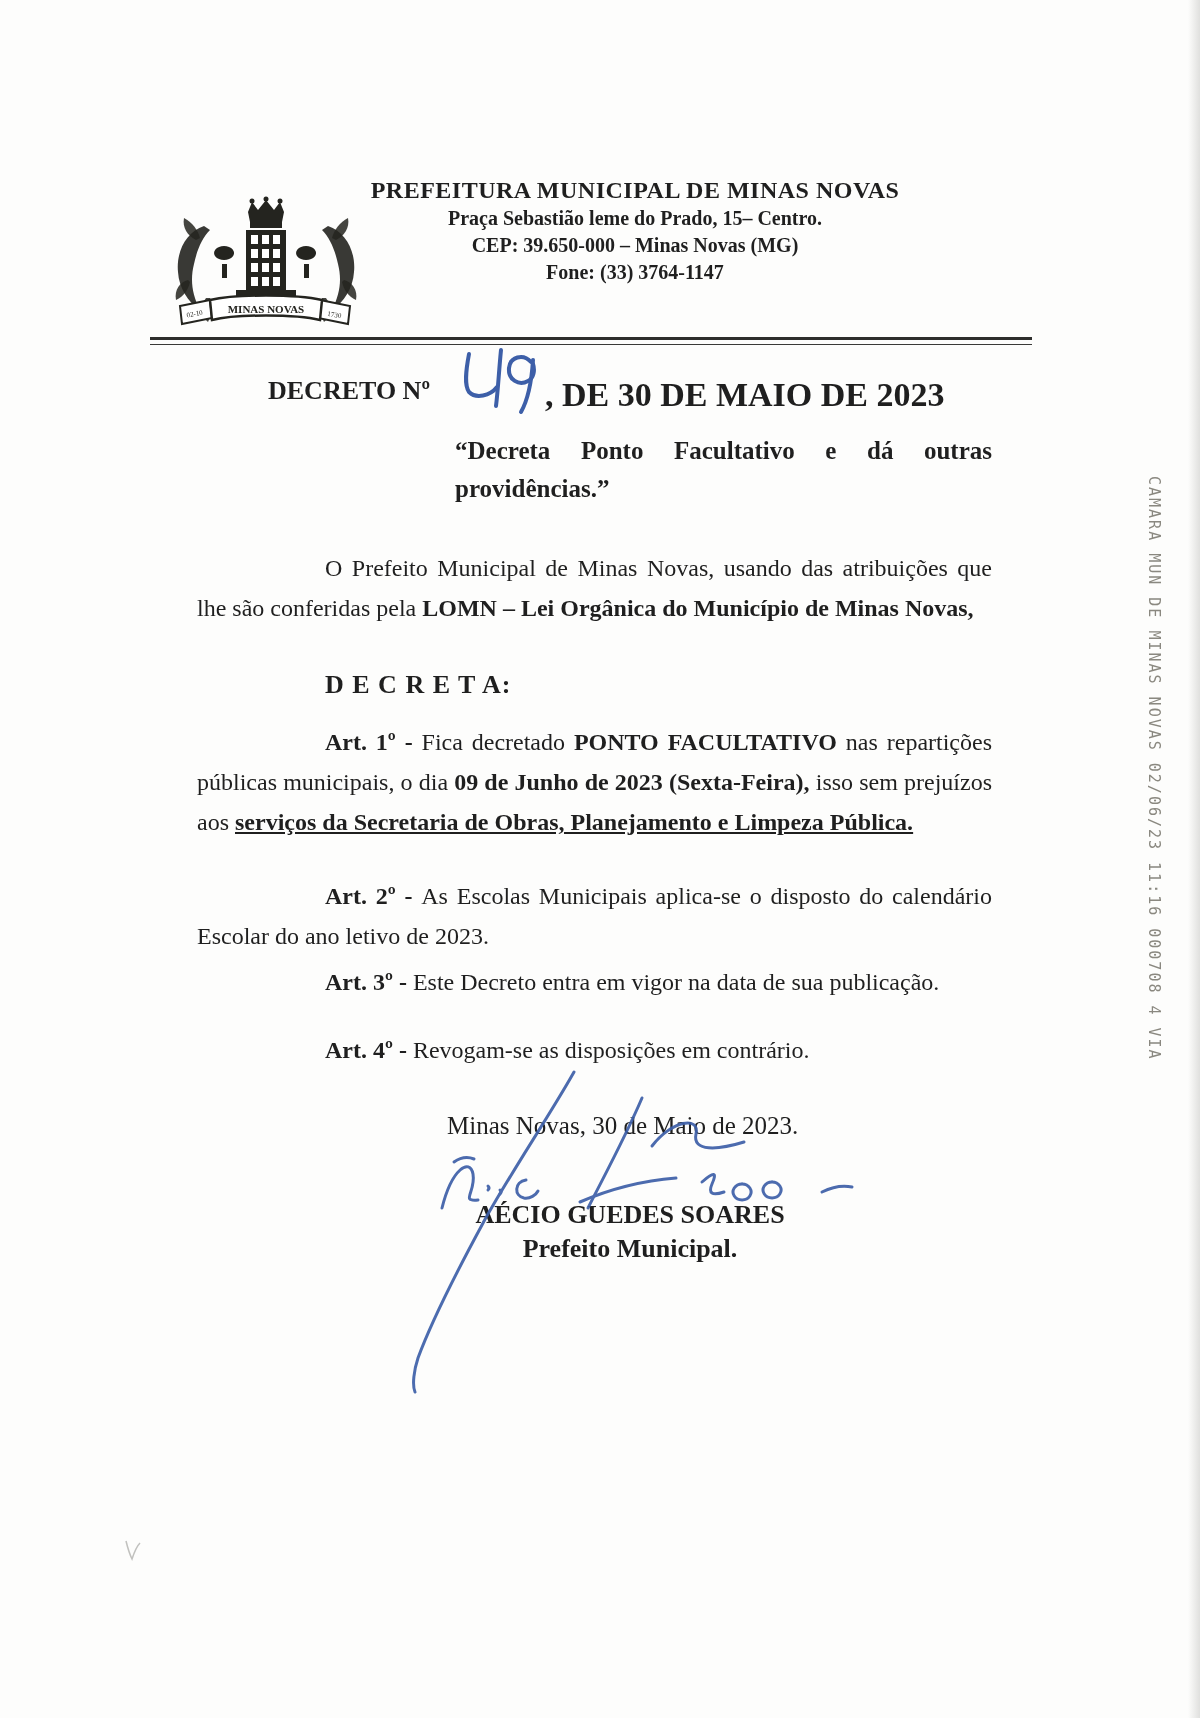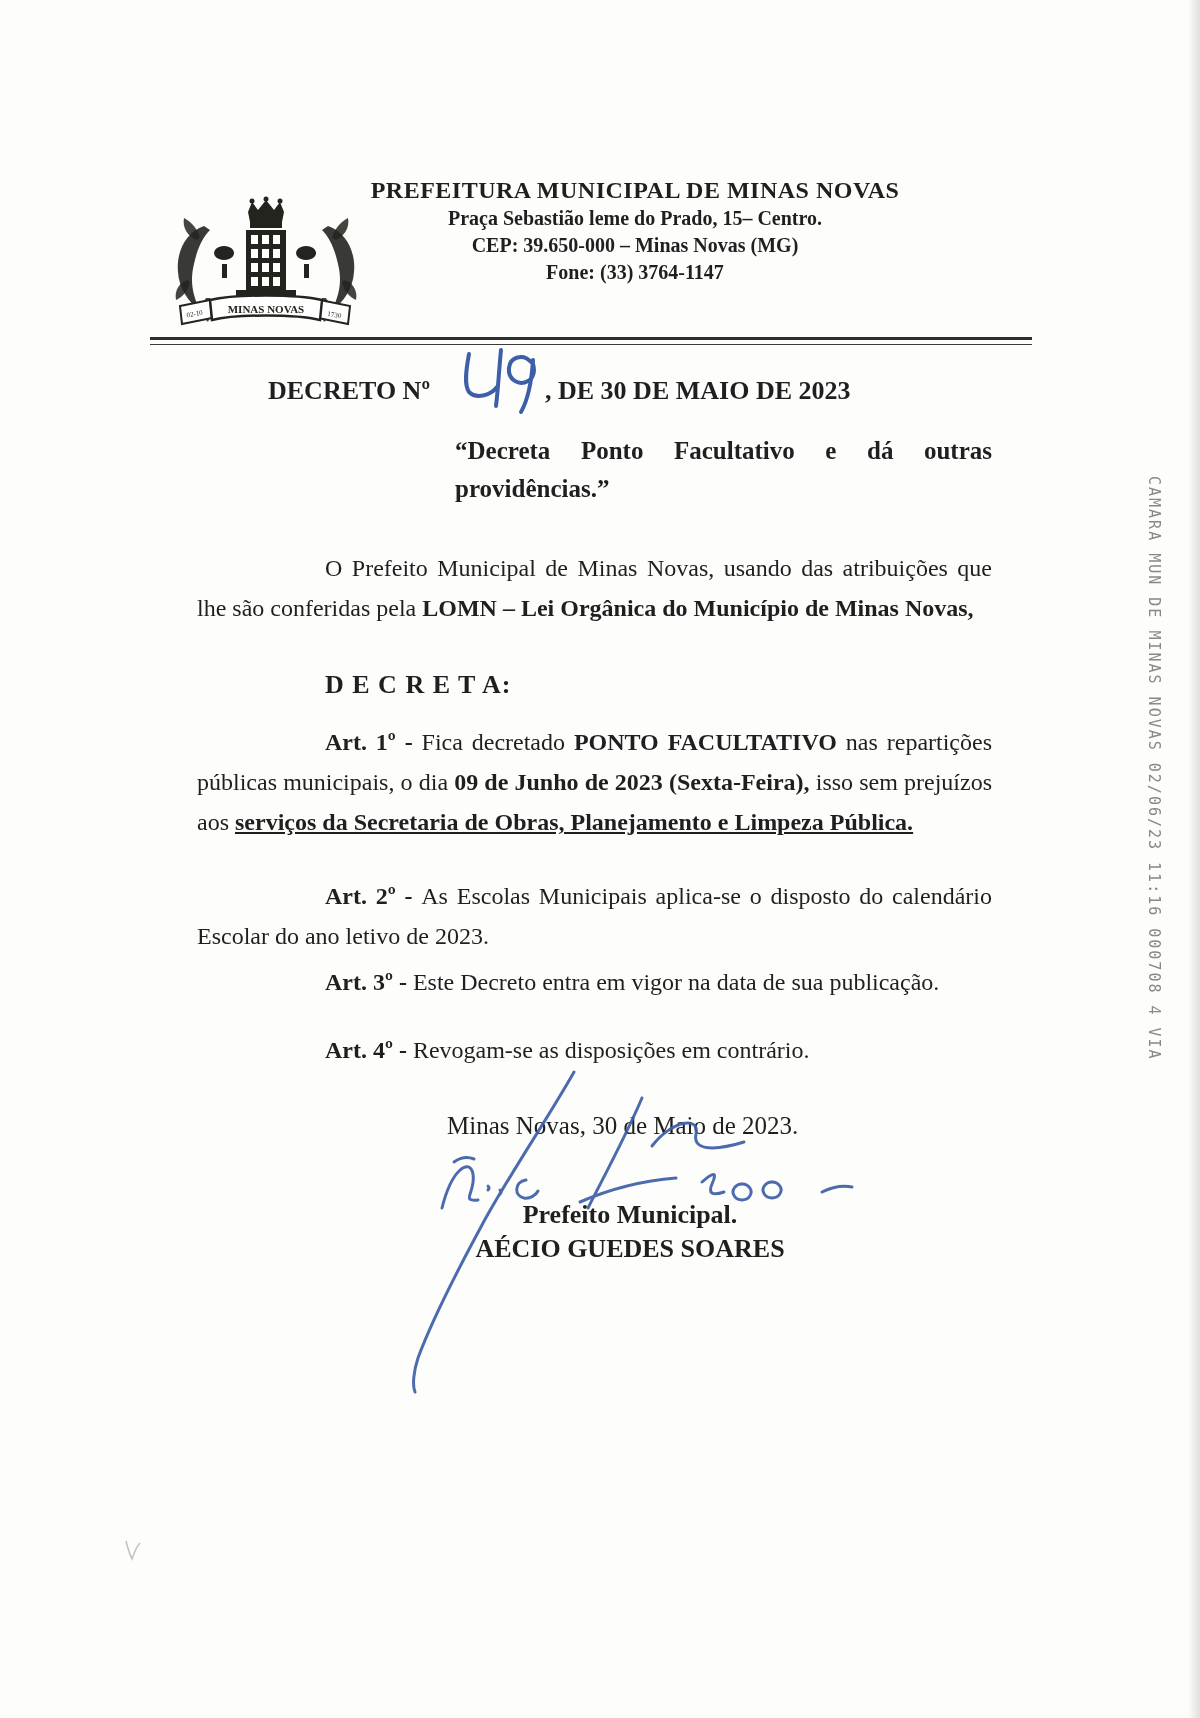--- a/index.html
+++ b/index.html
@@ -8,21 +8,21 @@
     background:#fdfdfc;overflow:hidden;
     font-family:"Liberation Serif", serif;color:#1f1f1f;
   }
   .abs{position:absolute;}
   .header-text{left:270px;top:176px;width:730px;text-align:center;line-height:1.18;}
   .header-org{font-size:24px;font-weight:700;letter-spacing:.5px;}
   .header-line{font-size:20px;font-weight:700;margin-top:3px;text-align:center;}
   .header-email{font-size:22px;font-weight:400;margin-top:4px;}
   .rule{left:150px;top:337px;width:882px;height:4px;border-top:3px solid #2e2e2c;border-bottom:1px solid #3a3a38;}
   .decree-label{left:268px;top:376px;font-size:26px;font-weight:700;}
-  .decree-date{left:545px;top:376px;font-size:26px;font-weight:700;}
+  .decree-date{left:545px;top:376px;font-size:34px;font-weight:700;}
   .quote{left:455px;top:432px;width:537px;font-size:25px;font-weight:700;text-align:justify;line-height:38px;}
   .para{left:197px;width:795px;font-size:24px;text-align:justify;line-height:40px;margin:0;}
   .indent{text-indent:128px;}
   .decreta{left:325px;top:670px;font-size:26px;font-weight:700;letter-spacing:1px;}
   .place-date{left:447px;top:1112px;font-size:25px;}
   .signer{left:430px;top:1198px;width:400px;text-align:center;font-size:26px;font-weight:700;line-height:34px;}
   .stamp{
     left:1163px;top:476px;transform:rotate(90deg);transform-origin:top left;
     font-family:"DejaVu Sans Mono", monospace;font-size:15px;letter-spacing:2px;
     color:rgba(118,115,106,0.85);white-space:nowrap;
@@ -118,22 +118,22 @@
   <div class="abs decreta">D E C R E T A:</div>
 
   <p class="abs para indent" style="top:722px;"><span style="font-weight: 700;">Art. 1º - </span><span>Fica decretado </span><span style="font-weight: 700;">PONTO FACULTATIVO</span><span> nas repartições públicas municipais, o dia </span><span style="font-weight: 700;">09 de Junho de 2023 (Sexta-Feira),</span><span> isso sem prejuízos aos </span><span style="font-weight: 700; text-decoration: underline;">serviços da Secretaria de Obras, Planejamento e Limpeza Pública.</span></p>
   <p class="abs para indent" style="top:876px;"><span style="font-weight: 700;">Art. 2º - </span><span>As Escolas Municipais aplica-se o disposto do calendário Escolar do ano letivo de 2023.</span></p>
   <p class="abs para indent" style="top:962px;"><span style="font-weight: 700;">Art. 3º - </span><span>Este Decreto entra em vigor na data de sua publicação.</span></p>
   <p class="abs para indent" style="top:1030px;"><span style="font-weight: 700;">Art. 4º - </span><span>Revogam-se as disposições em contrário.</span></p>
 
   <div class="abs place-date">Minas Novas, 30 de Maio de 2023.</div>
 
   <div class="abs signer">
+    <div>AÉCIO GUEDES SOARES</div>
     <div>Prefeito Municipal.</div>
-    <div>AÉCIO GUEDES SOARES</div>
   </div>
 
   <svg class="abs ink" style="left:330px;top:1040px;" width="560" height="380" viewBox="0 0 560 380">
     <g fill="none" stroke="#3d5fa8" stroke-width="3" stroke-linecap="round" opacity="0.92">
 
       <path d="M244,32 C220,75 176,140 152,185 C132,222 102,280 88,318 C84,330 82,345 85,352"></path>
 
       <path d="M112,168 C122,128 140,118 143,134 C146,152 130,162 148,160"></path>
       <path d="M124,122 q 10,-7 20,-3"></path>
       <path d="M158,146 q 2,2 0,4"></path>

